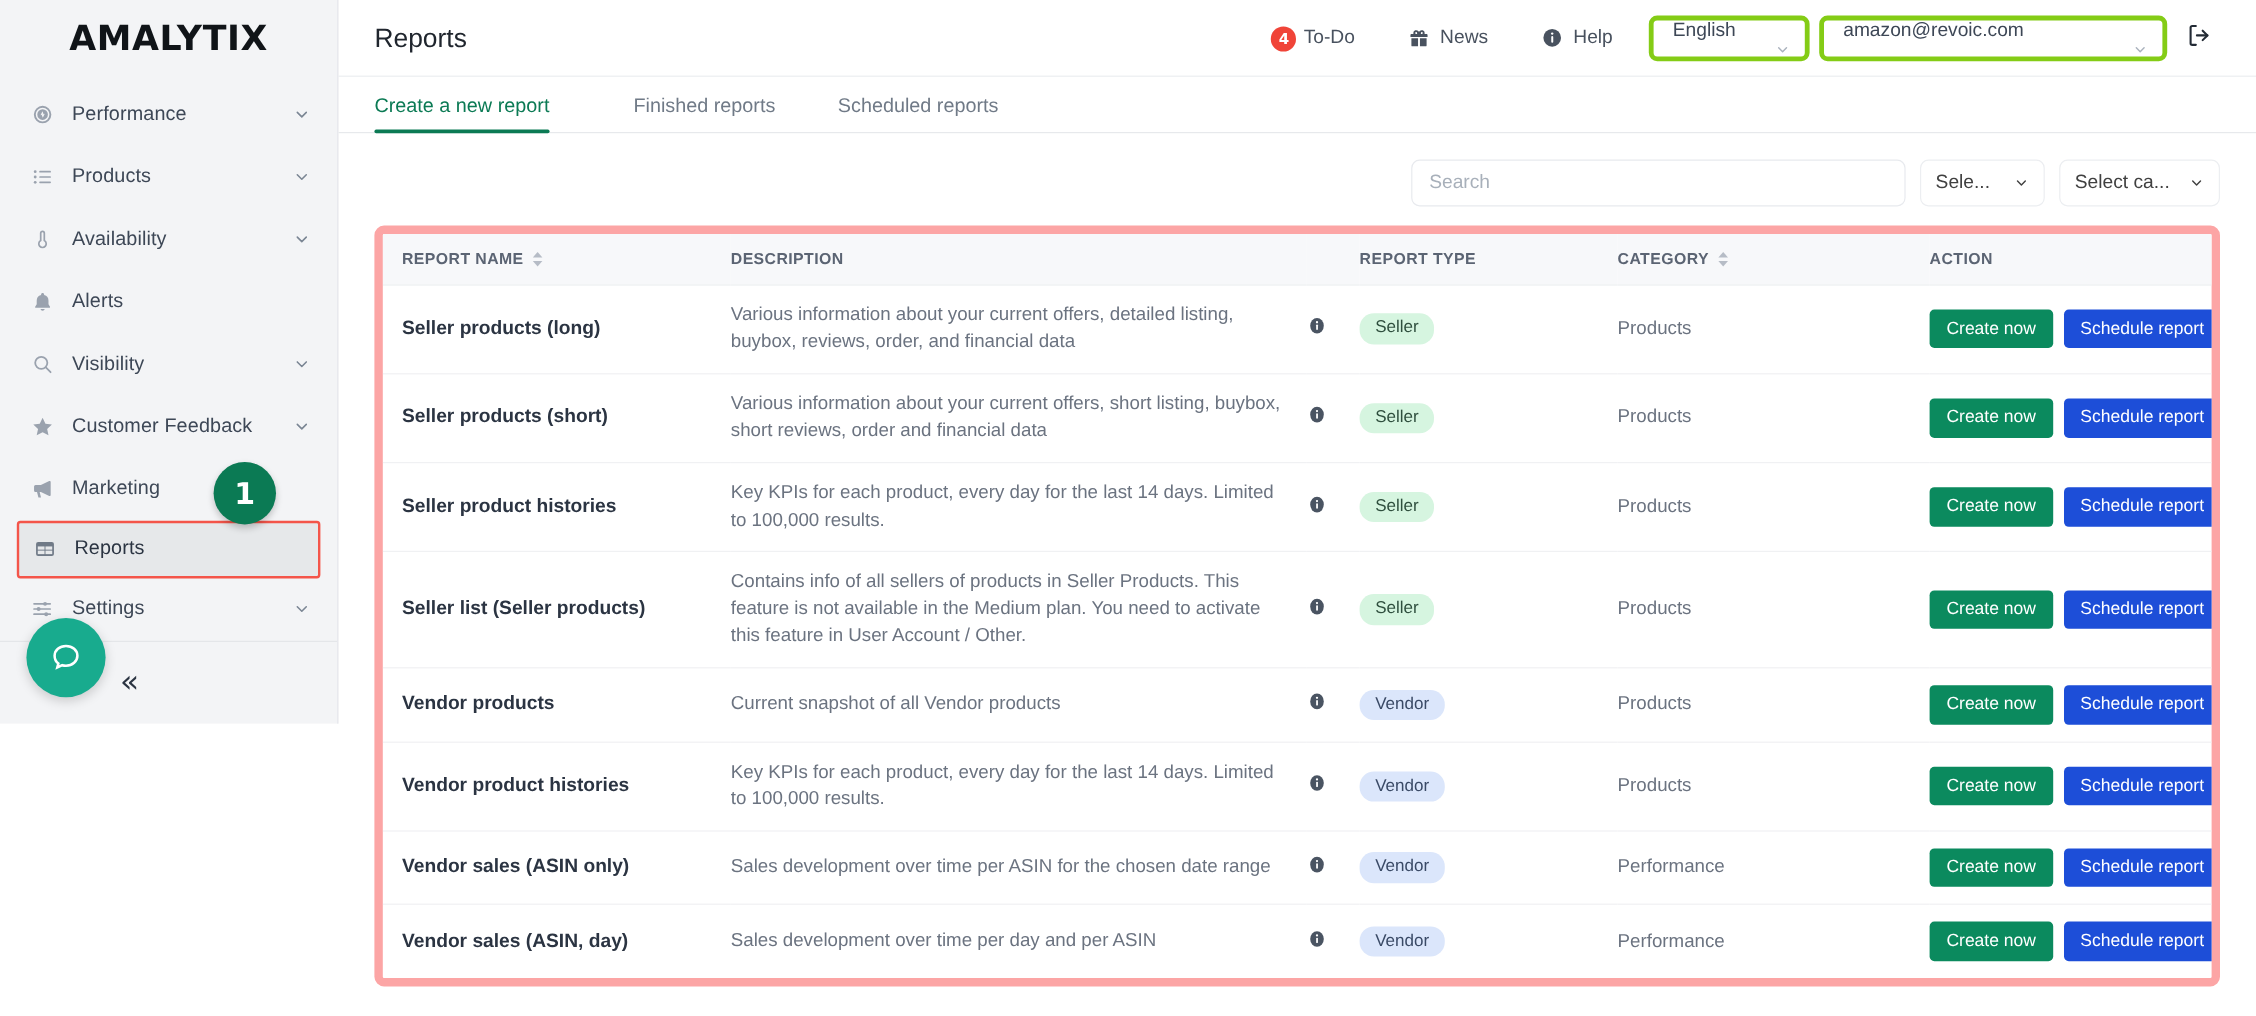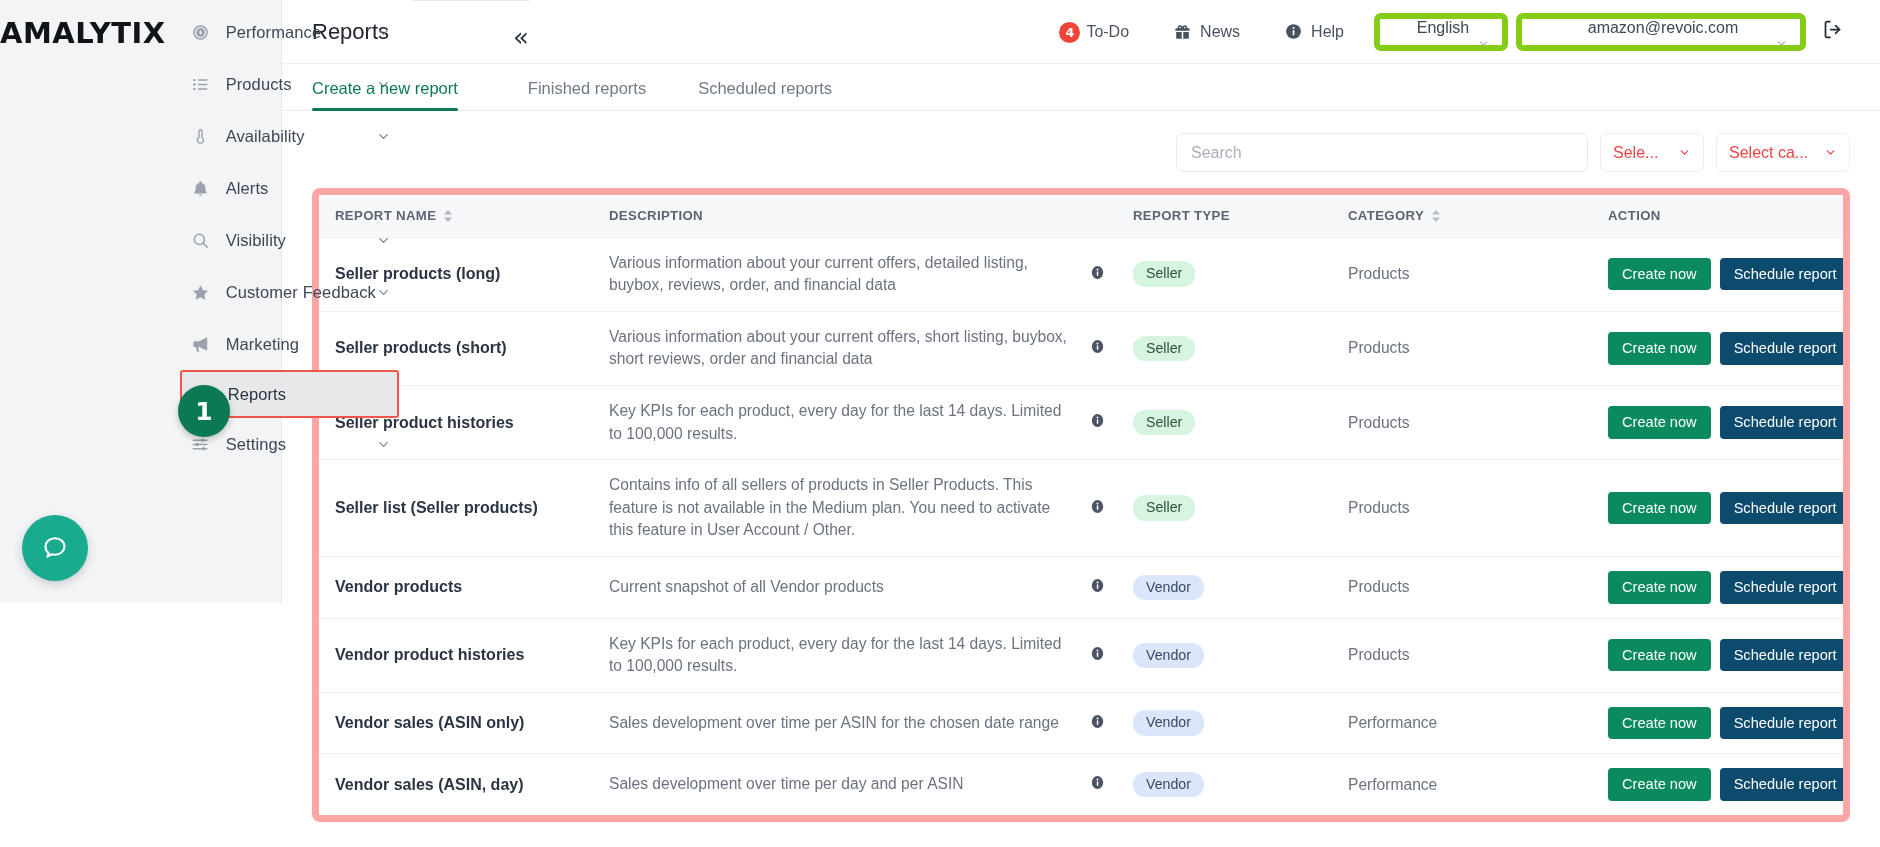--- a/index.html
+++ b/index.html
@@ -12,21 +12,21 @@
     font-family: "Liberation Sans", sans-serif;
     -webkit-font-smoothing: antialiased;
   }
   .app { display: flex; width: 1880px; height: 847px; }
 
   
   .sidebar {
     width: 282px; min-width: 282px; height: 603px;
     background: #f3f4f6;
     border-right: 1px solid #e5e7eb;
-    display: flex; flex-direction: row;
+    display: flex; flex-direction: column;
     position: relative;
   }
   .logo-wrap {
     height: 66px; display: flex; align-items: center; justify-content: center;
   }
   .logo {
     font-family: "DejaVu Sans", sans-serif;
     font-size: 29px; font-weight: 700; letter-spacing: 0.5px;
     color: #101418;
   }
@@ -114,22 +114,22 @@
   .tb-item .ico { color: #49525f; display:flex; align-items:center; }
   .count-badge {
     position: absolute; left: 22px; top: 0px;
     min-width: 21px; height: 21px; padding: 0 5px;
     border-radius: 11px; background: #f04438; color: #fff;
     font-size: 12.5px; font-weight: 700;
     display: flex; align-items: center; justify-content: center;
     font-family: "DejaVu Sans", sans-serif;
   }
   .select-box {
-    display: flex; align-items: center;
-    height: 38px; border: 6px solid #84cc16; border-radius: 7px;
+    display: flex; 
+    height: 38px; border: 4px solid #84cc16; border-radius: 7px;
     padding: 0 12px 0 16px; background: #fff;
     font-size: 16px; color: #3d4756; cursor: pointer;
     margin-left: 8px;
     flex-direction: column;
   }
   .select-box .val { white-space: nowrap; }
   .select-box .caret { margin-left: auto; padding-left: 18px; color: #aab2bd; display:flex; }
   .lang-box { width: 134px; }
   .user-box { width: 290px; }
   .logout-btn {
@@ -166,21 +166,21 @@
     width: 412px; height: 39px;
     border: 1px solid #e8eaee; border-radius: 7px;
     padding: 0 14px; font-size: 16px; color: #3d4756;
     font-family: "Liberation Sans", sans-serif;
     background: #fff; outline: none;
   }
   .search-input::placeholder { color: #a8b0ba; }
   .filter-select {
     height: 39px; border: 1px solid #eceef1; border-radius: 7px;
     display: flex; align-items: center; padding: 0 12px;
-    font-size: 16px; color: #ef4444; cursor: pointer; background: #fff;
+    font-size: 16px; color: #404040; cursor: pointer; background: #fff;
     gap: 10px; white-space: nowrap;
   }
   .fs-type { width: 104px; }
   .fs-cat { width: 134px; }
 
   
   .table-card {
     border: 7px solid #fca5a5; border-radius: 8px;
     overflow: hidden; background: #fff;
   }
@@ -223,21 +223,21 @@
   .pill-vendor { background: #dbe6fb; color: #3a4a66; }
   td.cell-cat { color: #6b7380; }
   .actions { display: flex; gap: 9px; align-items: center; }
   .btn {
     border: none; border-radius: 4px; cursor: pointer;
     color: #fff; font-size: 14.6px;
     font-family: "Liberation Sans", sans-serif;
     padding: 9px 14px; line-height: 1; white-space: nowrap;
   }
   .btn-create { background: #0b8a5e; }
-  .btn-schedule { background: #0c4a6e; }
+  .btn-schedule { background: #1d4ed8; }
 </style>
 </head>
 <body>
 
 <div class="app">
 
   <aside class="sidebar">
     <div class="logo-wrap">
       <div class="logo">AMALYTIX</div>
     </div>

